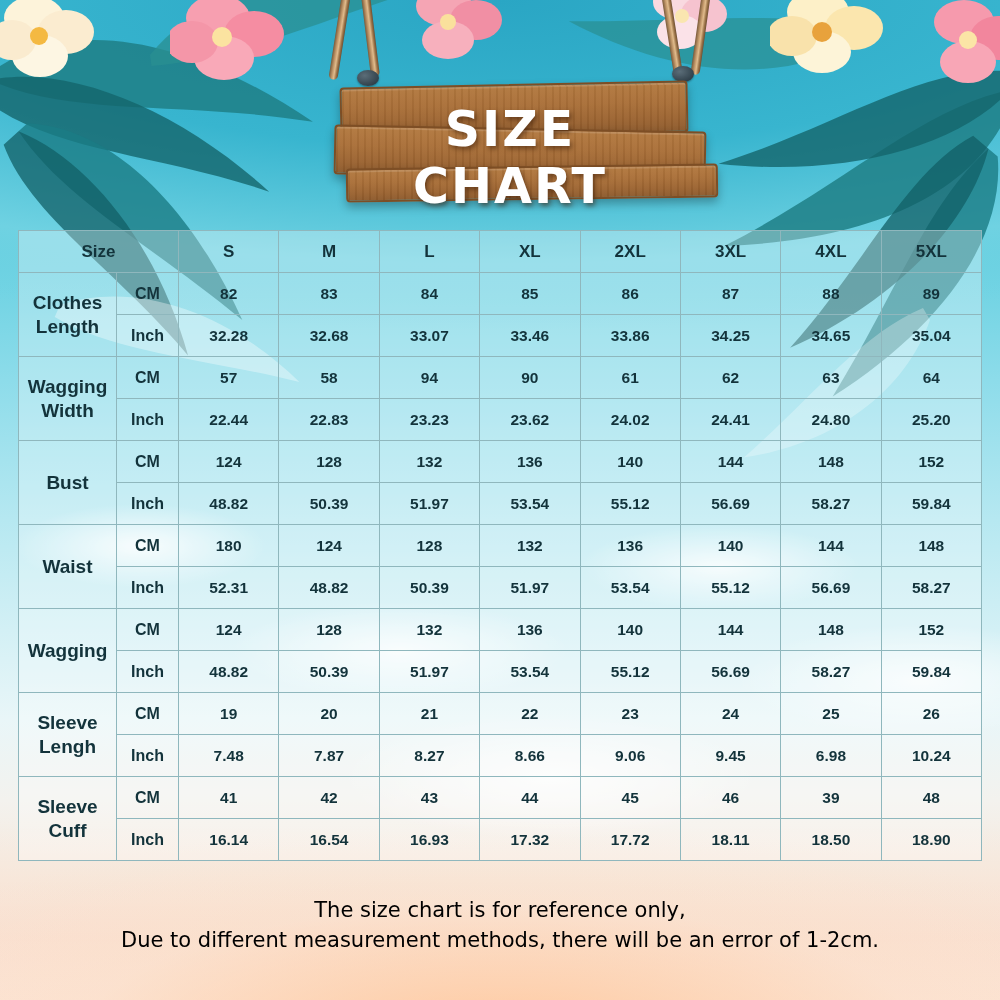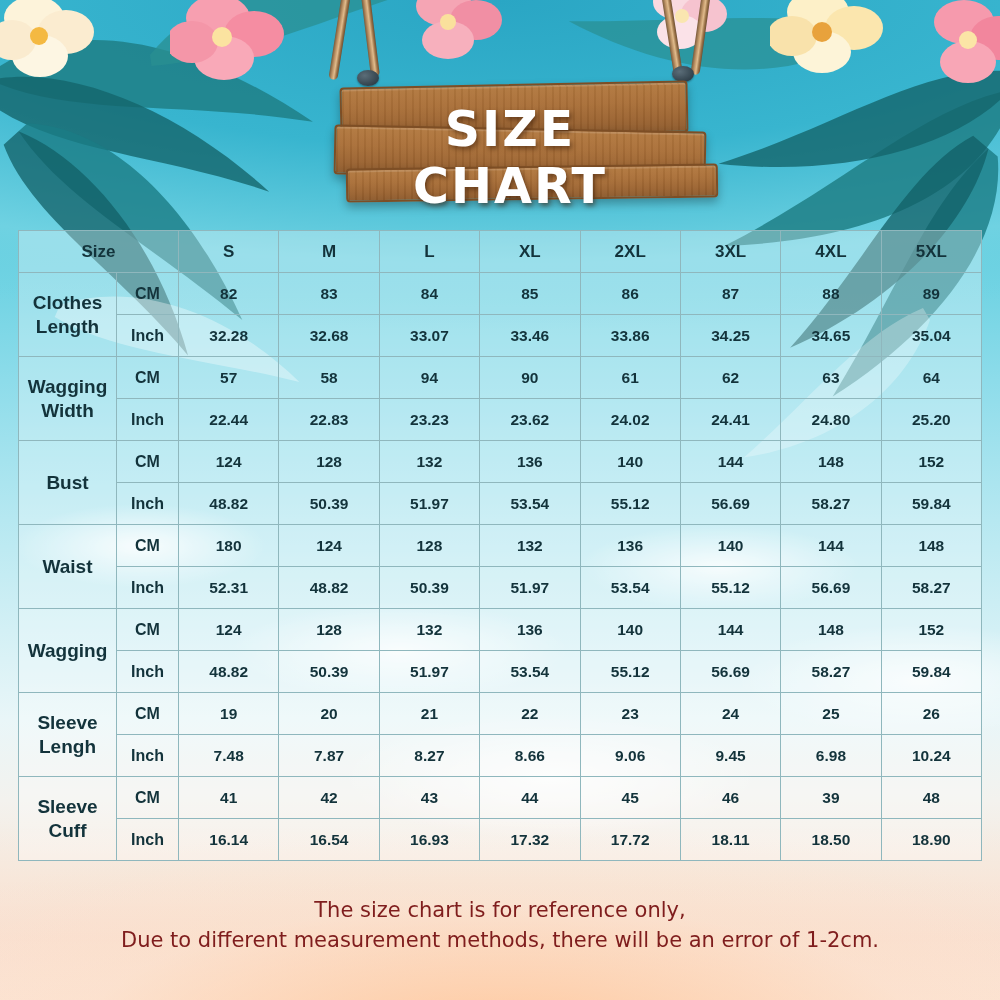--- a/index.html
+++ b/index.html
@@ -133,21 +133,21 @@
     width: 62px;
   }
   td.val { font-size: 15.5px; }
   .col-size { width: 160px; }
 
   
   #note {
     position: absolute;
     left: 0; top: 895px; width: 1000px;
     text-align: center;
-    color: #7f1d1d;
+    color: #000000;
     font-size: 21px;
     line-height: 1.45;
     font-weight: normal;
     z-index: 6;
     font-family: "DejaVu Sans", sans-serif;
   }
 </style>
 </head>
 <body>
 

